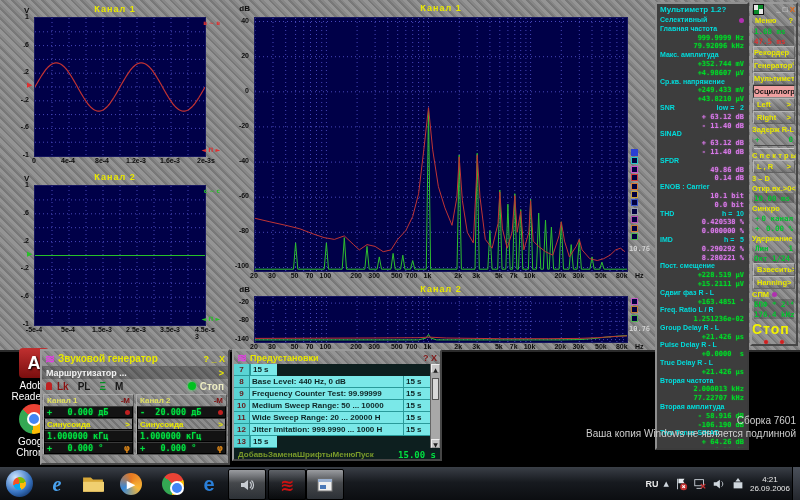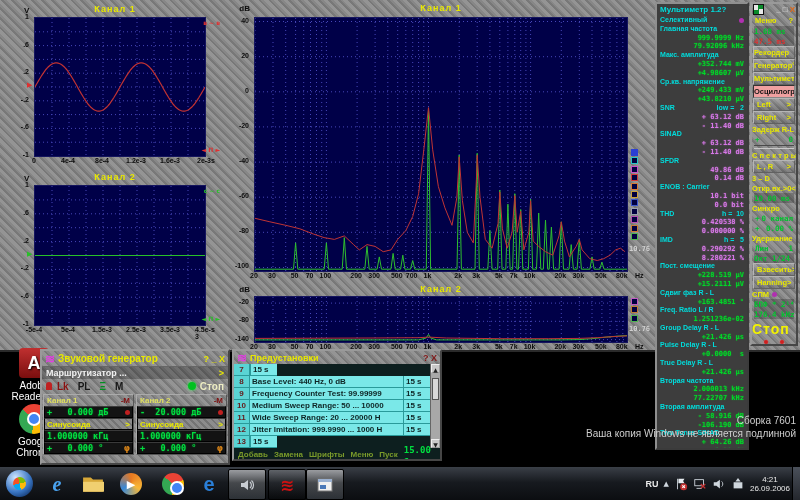--- a/index.html
+++ b/index.html
@@ -633,21 +633,21 @@
             <div class="pr-dur">15 s</div>
           </div>
         </div>
       <div class="prscroll" style="height:84px;">
         <div class="prarr" style="top:0;">▲</div>
         <div class="prthumb"></div>
         <div class="prarr" style="bottom:0;">▼</div>
       </div>
     </div>
     <div class="prfoot">
-      <span style="display:flex;gap:6px;">
+      <span style="display:flex;">
           <span>Добавь</span>
           <span>Замена</span>
           <span>Шрифты</span>
           <span>Меню</span>
           <span>Пуск</span>
         </span>
       <span class="prfootval">15.00 s</span>
     </div>
   </div>
 

